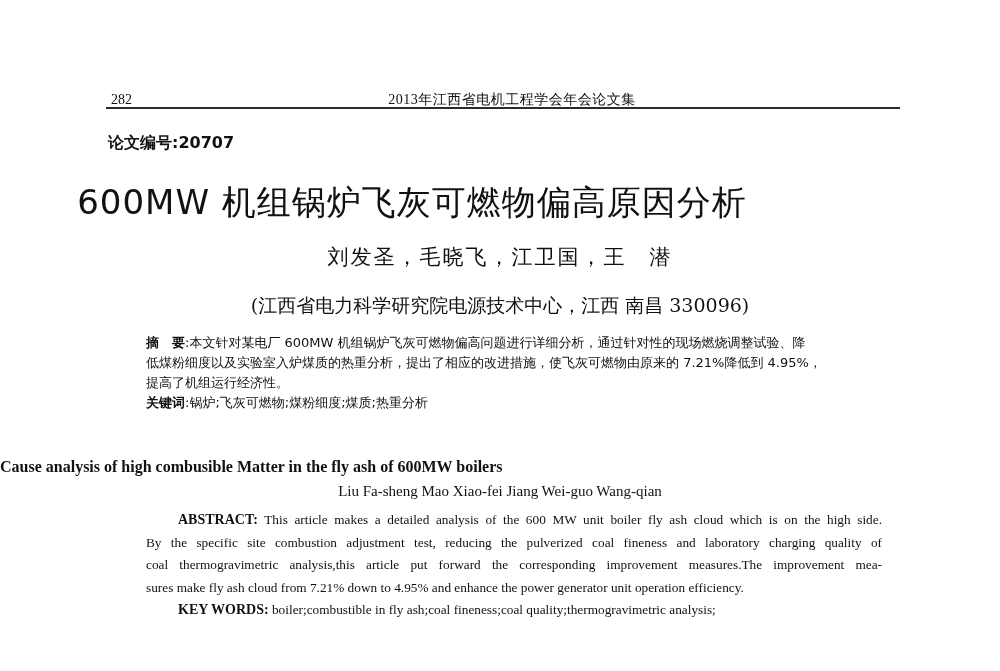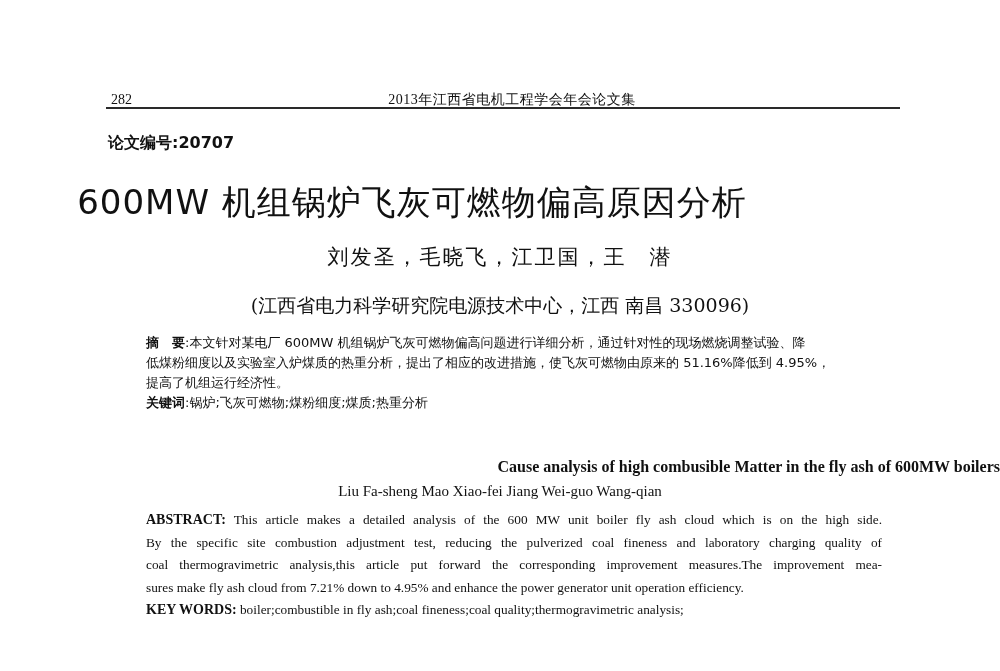--- a/index.html
+++ b/index.html
@@ -68,62 +68,62 @@
       left: 146px; width: 738px; top: 333px;
       font-size: 13px;
       line-height: 20px;
       font-family: "DejaVu Sans", sans-serif;
     }
     .cn-block .row { white-space: nowrap; }
     .cn-block .lbl { font-weight: bold; }
 
     .title-en {
       left: 0; width: 1000px; top: 458px;
-      text-align: right;
+      text-align: left;
       font-size: 16px;
       font-weight: bold;
       font-family: "Liberation Serif", serif;
     }
     .authors-en {
       left: 0; width: 1000px; top: 483px;
       text-align: center;
       font-size: 15px;
       font-family: "Liberation Serif", serif;
     }
 
     .en-block {
       left: 146px; width: 736px; top: 509px;
       font-size: 13.3px;
       line-height: 22.5px;
       font-family: "Liberation Serif", serif;
     }
     .en-block .row { white-space: nowrap; text-align: justify; text-align-last: justify; }
     .en-block .row.last { text-align-last: left; }
-    .en-block .lbl { font-weight: bold; font-size: 14px; }
+    .en-block .lbl { font-weight: bold; font-size: 14px; margin-left: 32px; }
   </style>
 </head>
 <body>
 
 <div class="abs page-number">282</div>
 <div class="abs running-title">2013年江西省电机工程学会年会论文集</div>
 <div class="abs header-rule"></div>
 
 <div class="abs paper-id">
   <span>论文编号</span><span>:</span><span>20707</span>
 </div>
 
 <div class="abs title-cn">600MW 机组锅炉飞灰可燃物偏高原因分析</div>
 <div class="abs authors-cn">刘发圣，毛晓飞，江卫国，王　潜</div>
 <div class="abs affiliation-cn">(江西省电力科学研究院电源技术中心，江西 南昌 330096)</div>
 
 <div class="abs cn-block">
   <div class="row">
     <span class="lbl">摘　要</span><span>:本文针对某电厂 600MW 机组锅炉飞灰可燃物偏高问题进行详细分析，通过针对性的现场燃烧调整试验、降</span>
   </div>
-  <div class="row">低煤粉细度以及实验室入炉煤质的热重分析，提出了相应的改进措施，使飞灰可燃物由原来的 51.16%降低到 4.95%，</div>
+  <div class="row">低煤粉细度以及实验室入炉煤质的热重分析，提出了相应的改进措施，使飞灰可燃物由原来的 7.21%降低到 4.95%，</div>
   <div class="row">提高了机组运行经济性。</div>
   <div class="row">
     <span class="lbl">关键词</span><span>:锅炉;飞灰可燃物;煤粉细度;煤质;热重分析</span>
   </div>
 </div>
 
 <div class="abs title-en">Cause analysis of high combusible Matter in the fly ash of 600MW boilers</div>
 <div class="abs authors-en">Liu Fa-sheng  Mao Xiao-fei  Jiang Wei-guo Wang-qian</div>
 
 <div class="abs en-block">

